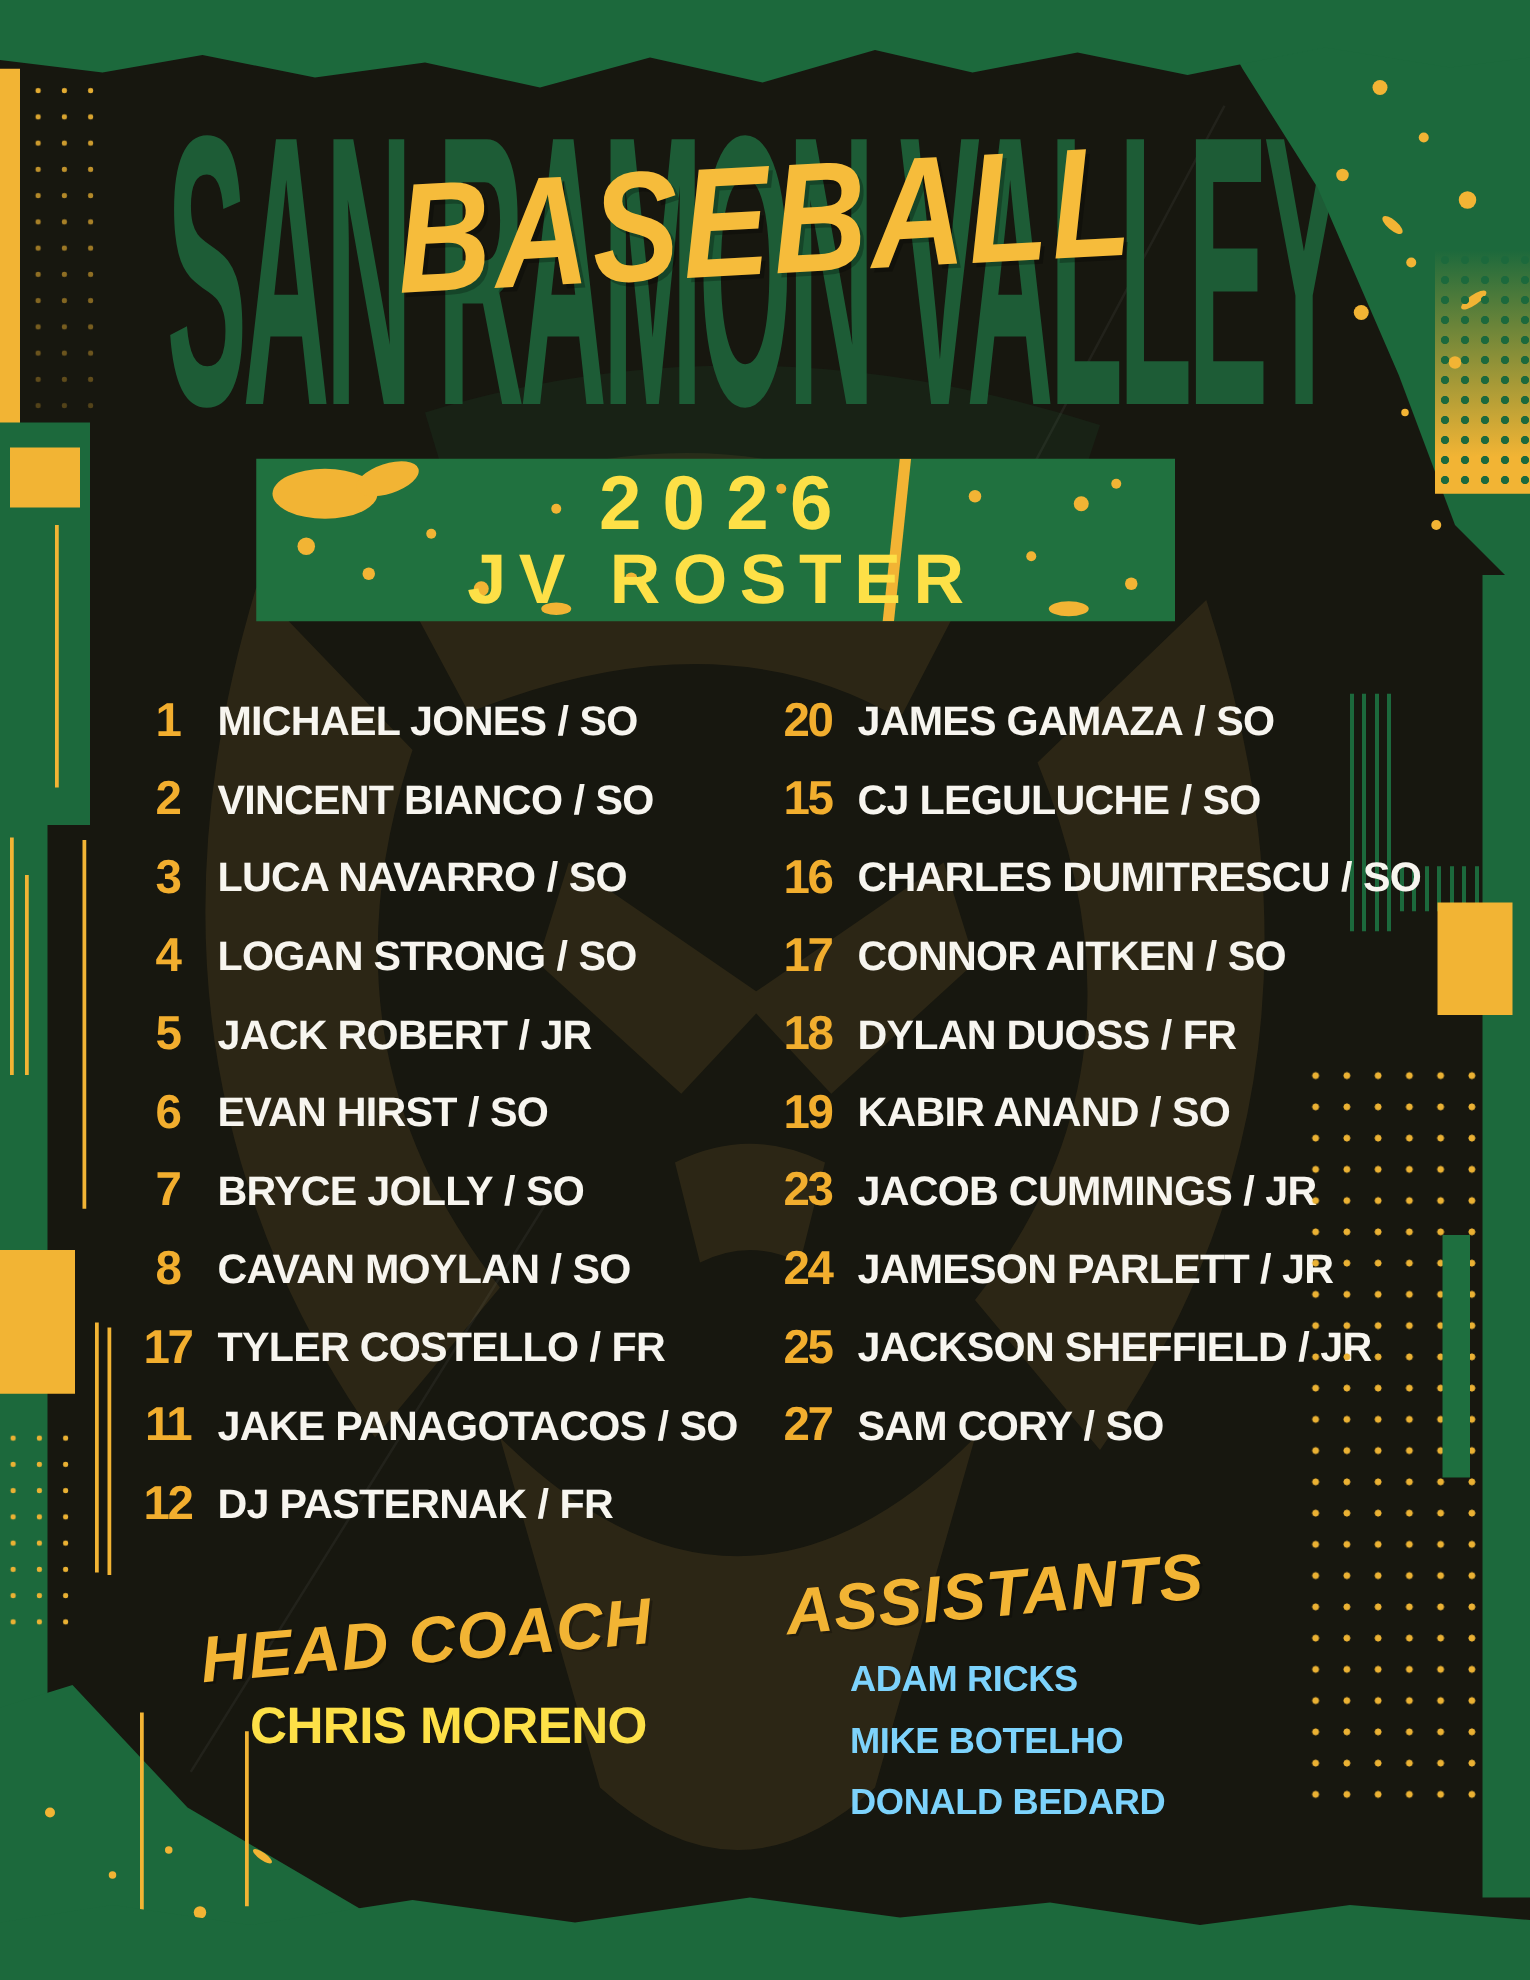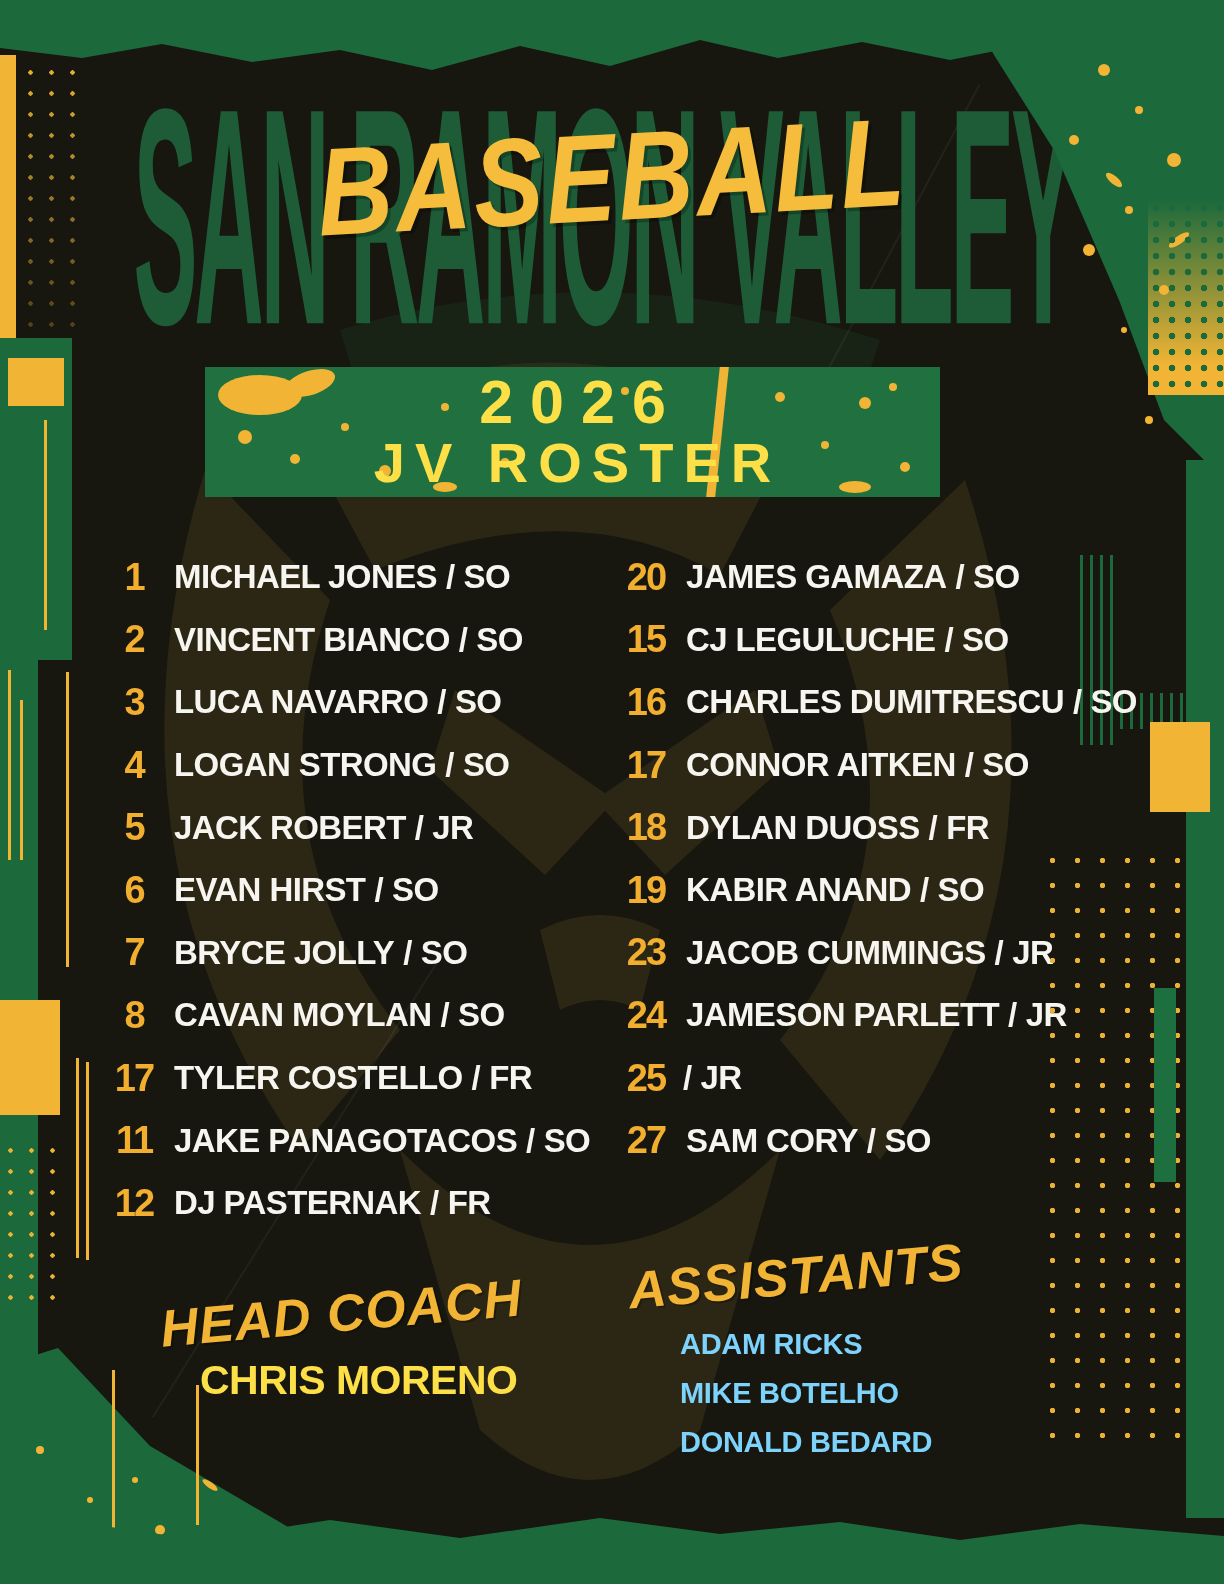--- a/index.html
+++ b/index.html
@@ -332,20 +332,21 @@
 
     <div class="row">
       <span class="num">24</span>
       <span class="pname">JAMESON PARLETT</span>
       <span class="psep">/</span>
       <span class="pclass">JR</span>
     </div>
 
     <div class="row">
       <span class="num">25</span>
+      <span class="pname">JACKSON SHEFFIELD</span>
       <span class="psep">/</span>
       <span class="pclass">JR</span>
     </div>
 
     <div class="row">
       <span class="num">27</span>
       <span class="pname">SAM CORY</span>
       <span class="psep">/</span>
       <span class="pclass">SO</span>
     </div>

